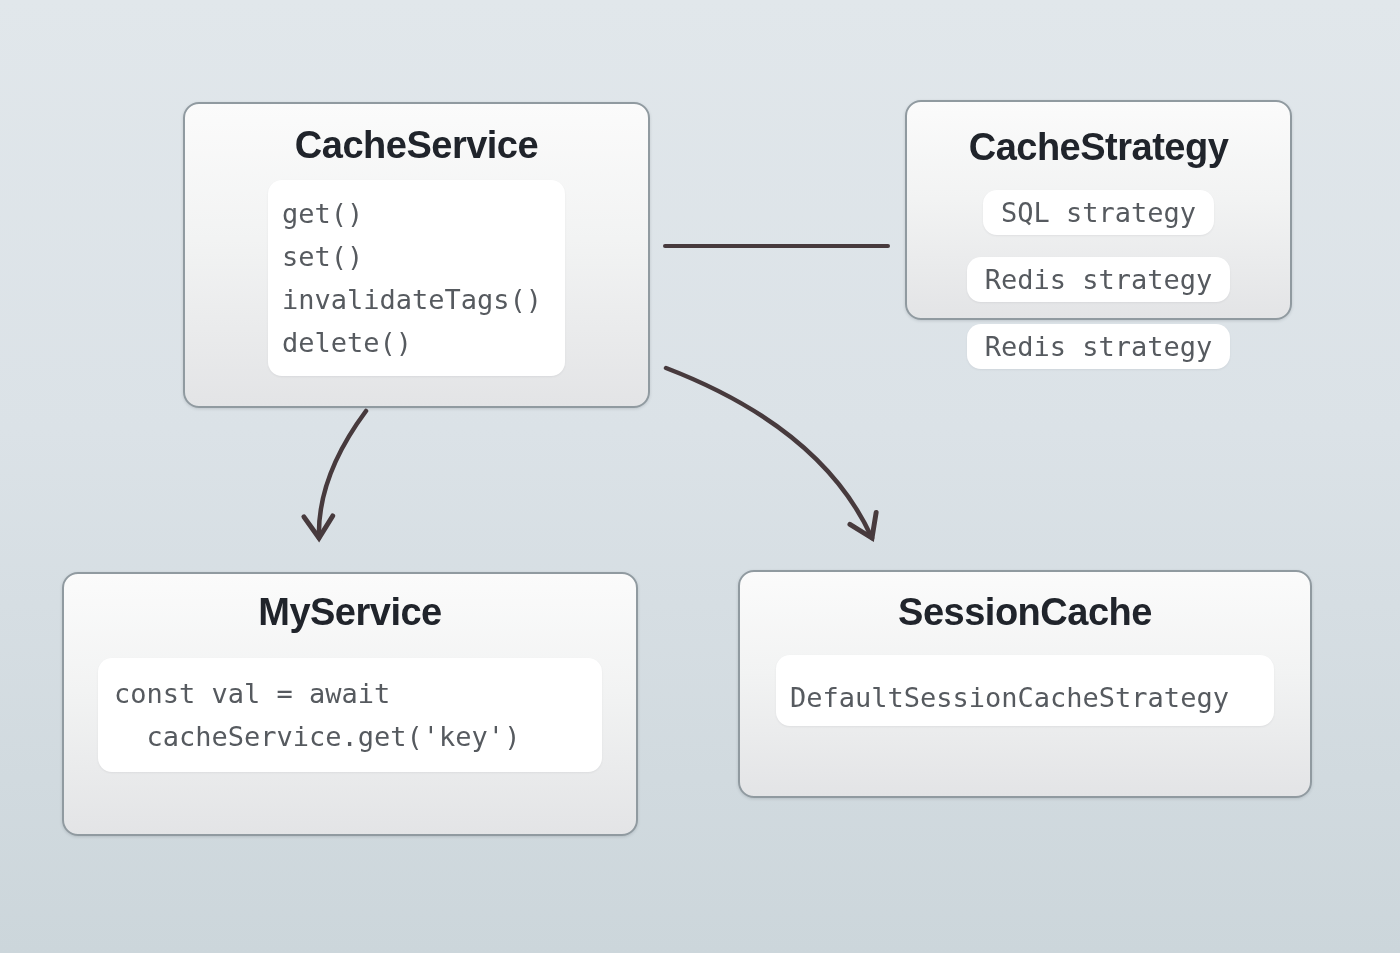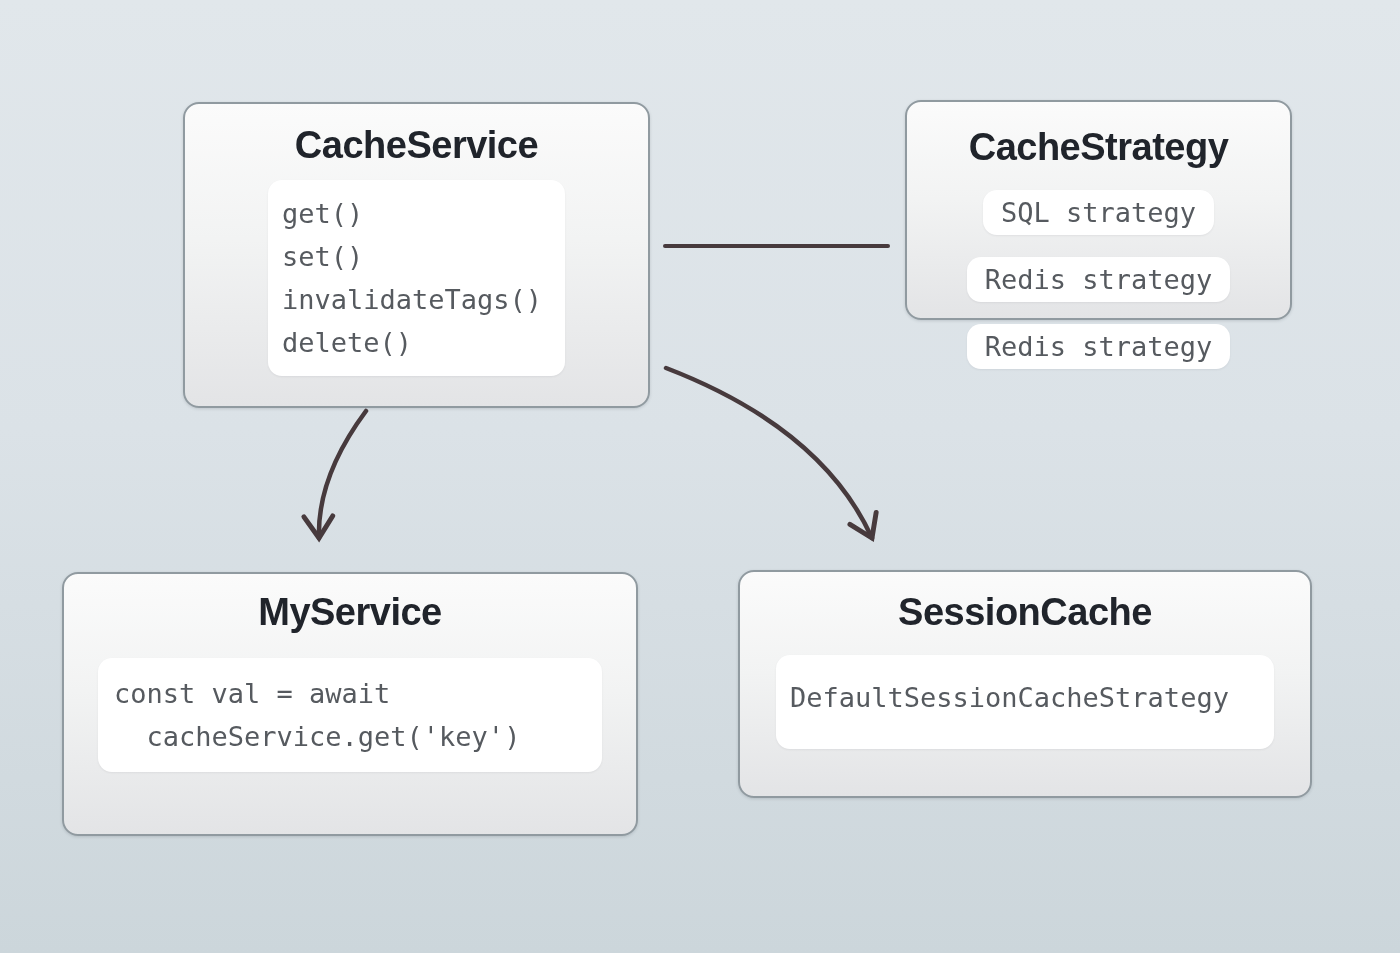--- a/index.html
+++ b/index.html
@@ -75,21 +75,21 @@
     font-size: 27px;
     line-height: 27px;
     color: #565a5f;
     white-space: pre;
   }
   
   .node-myservice { left: 62px; top: 572px; width: 576px; height: 264px; padding-top: 15px; }
   .node-myservice .code-panel { margin: 23px 34px 0; padding: 14px 10px 14px 16px; }
   
   .node-sessioncache { left: 718px; top: 570px; width: 574px; height: 228px; padding-top: 17px; margin-left: 20px; }
-  .node-sessioncache .code-panel { margin: 20px 36px 0; padding: 21px 0 30px 14px; }
+  .node-sessioncache .code-panel { margin: 20px 36px 0; padding: 21px 0 7px 14px; }
 </style>
 </head>
 <body>
 
 <div class="canvas">
 
   <svg class="edges-layer" viewBox="0 0 1400 953" xmlns="http://www.w3.org/2000/svg">
     <defs>
       <marker id="arrowhead" markerWidth="7.5" markerHeight="8" refX="5.6" refY="4" orient="auto" markerUnits="strokeWidth">
         <path d="M 0.8 0.8 L 5.6 4 L 0.8 7.2" fill="none" stroke="#473a3d" stroke-width="1.1" stroke-linecap="round"></path>

